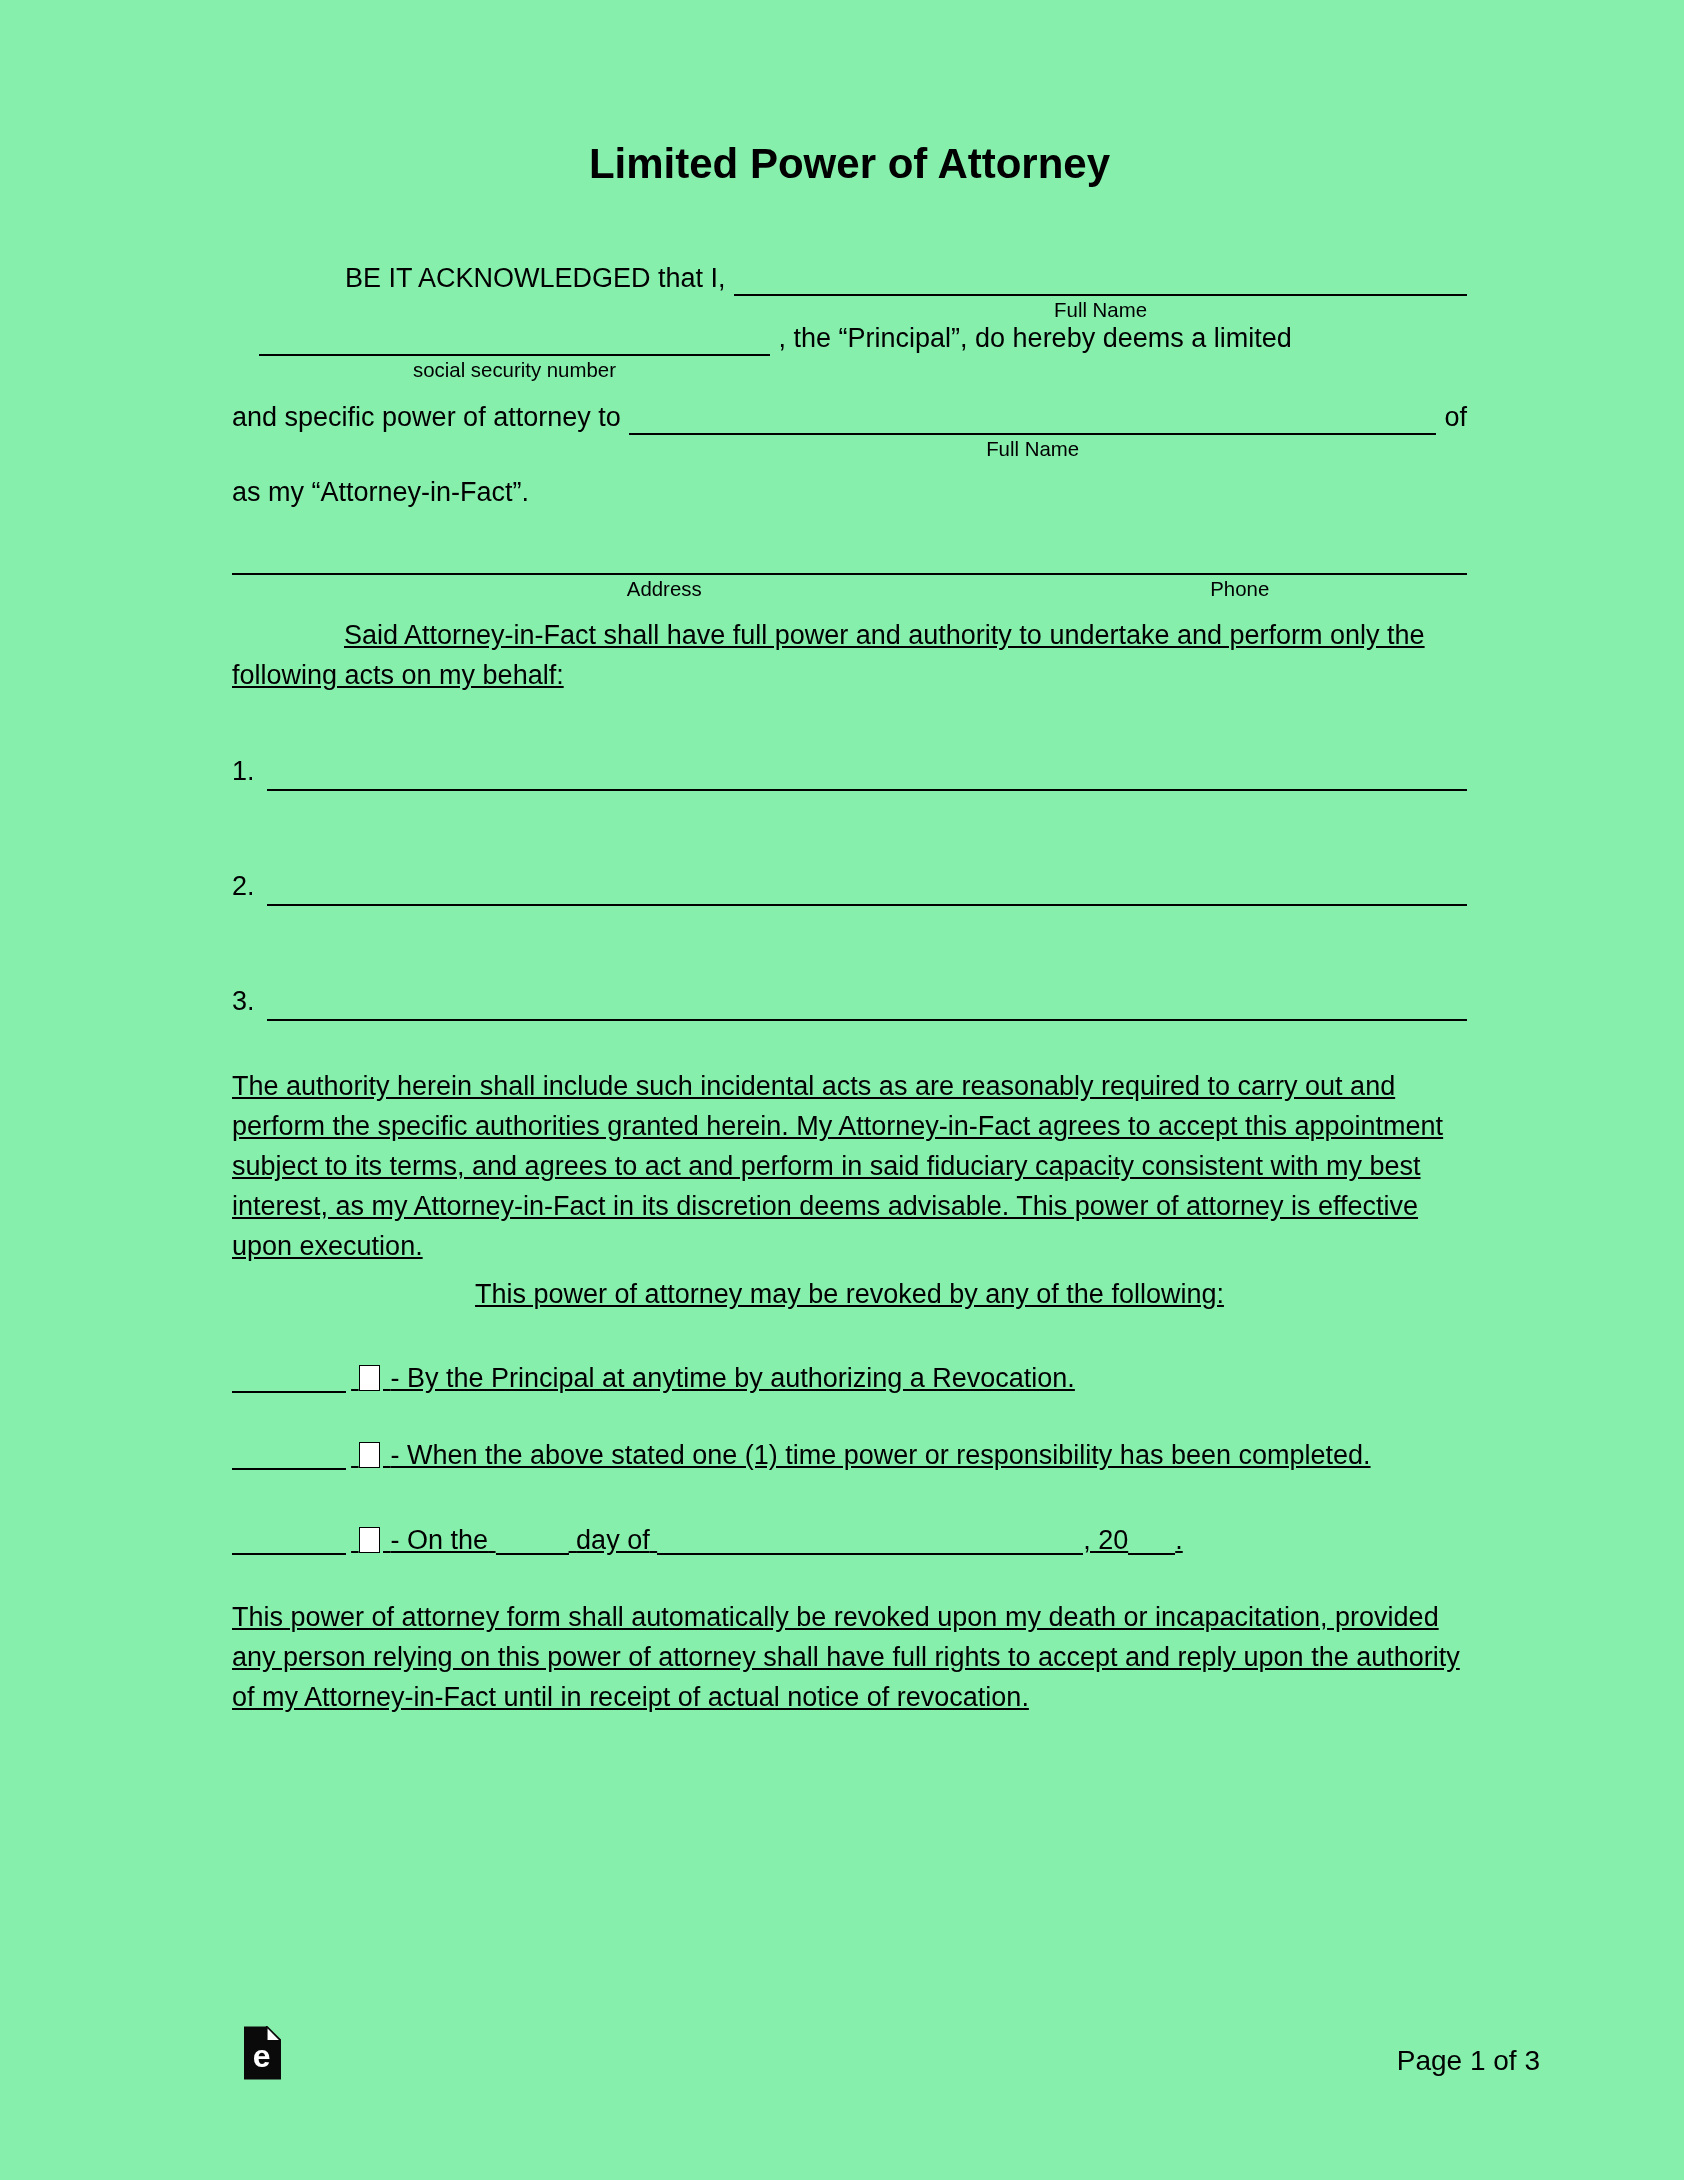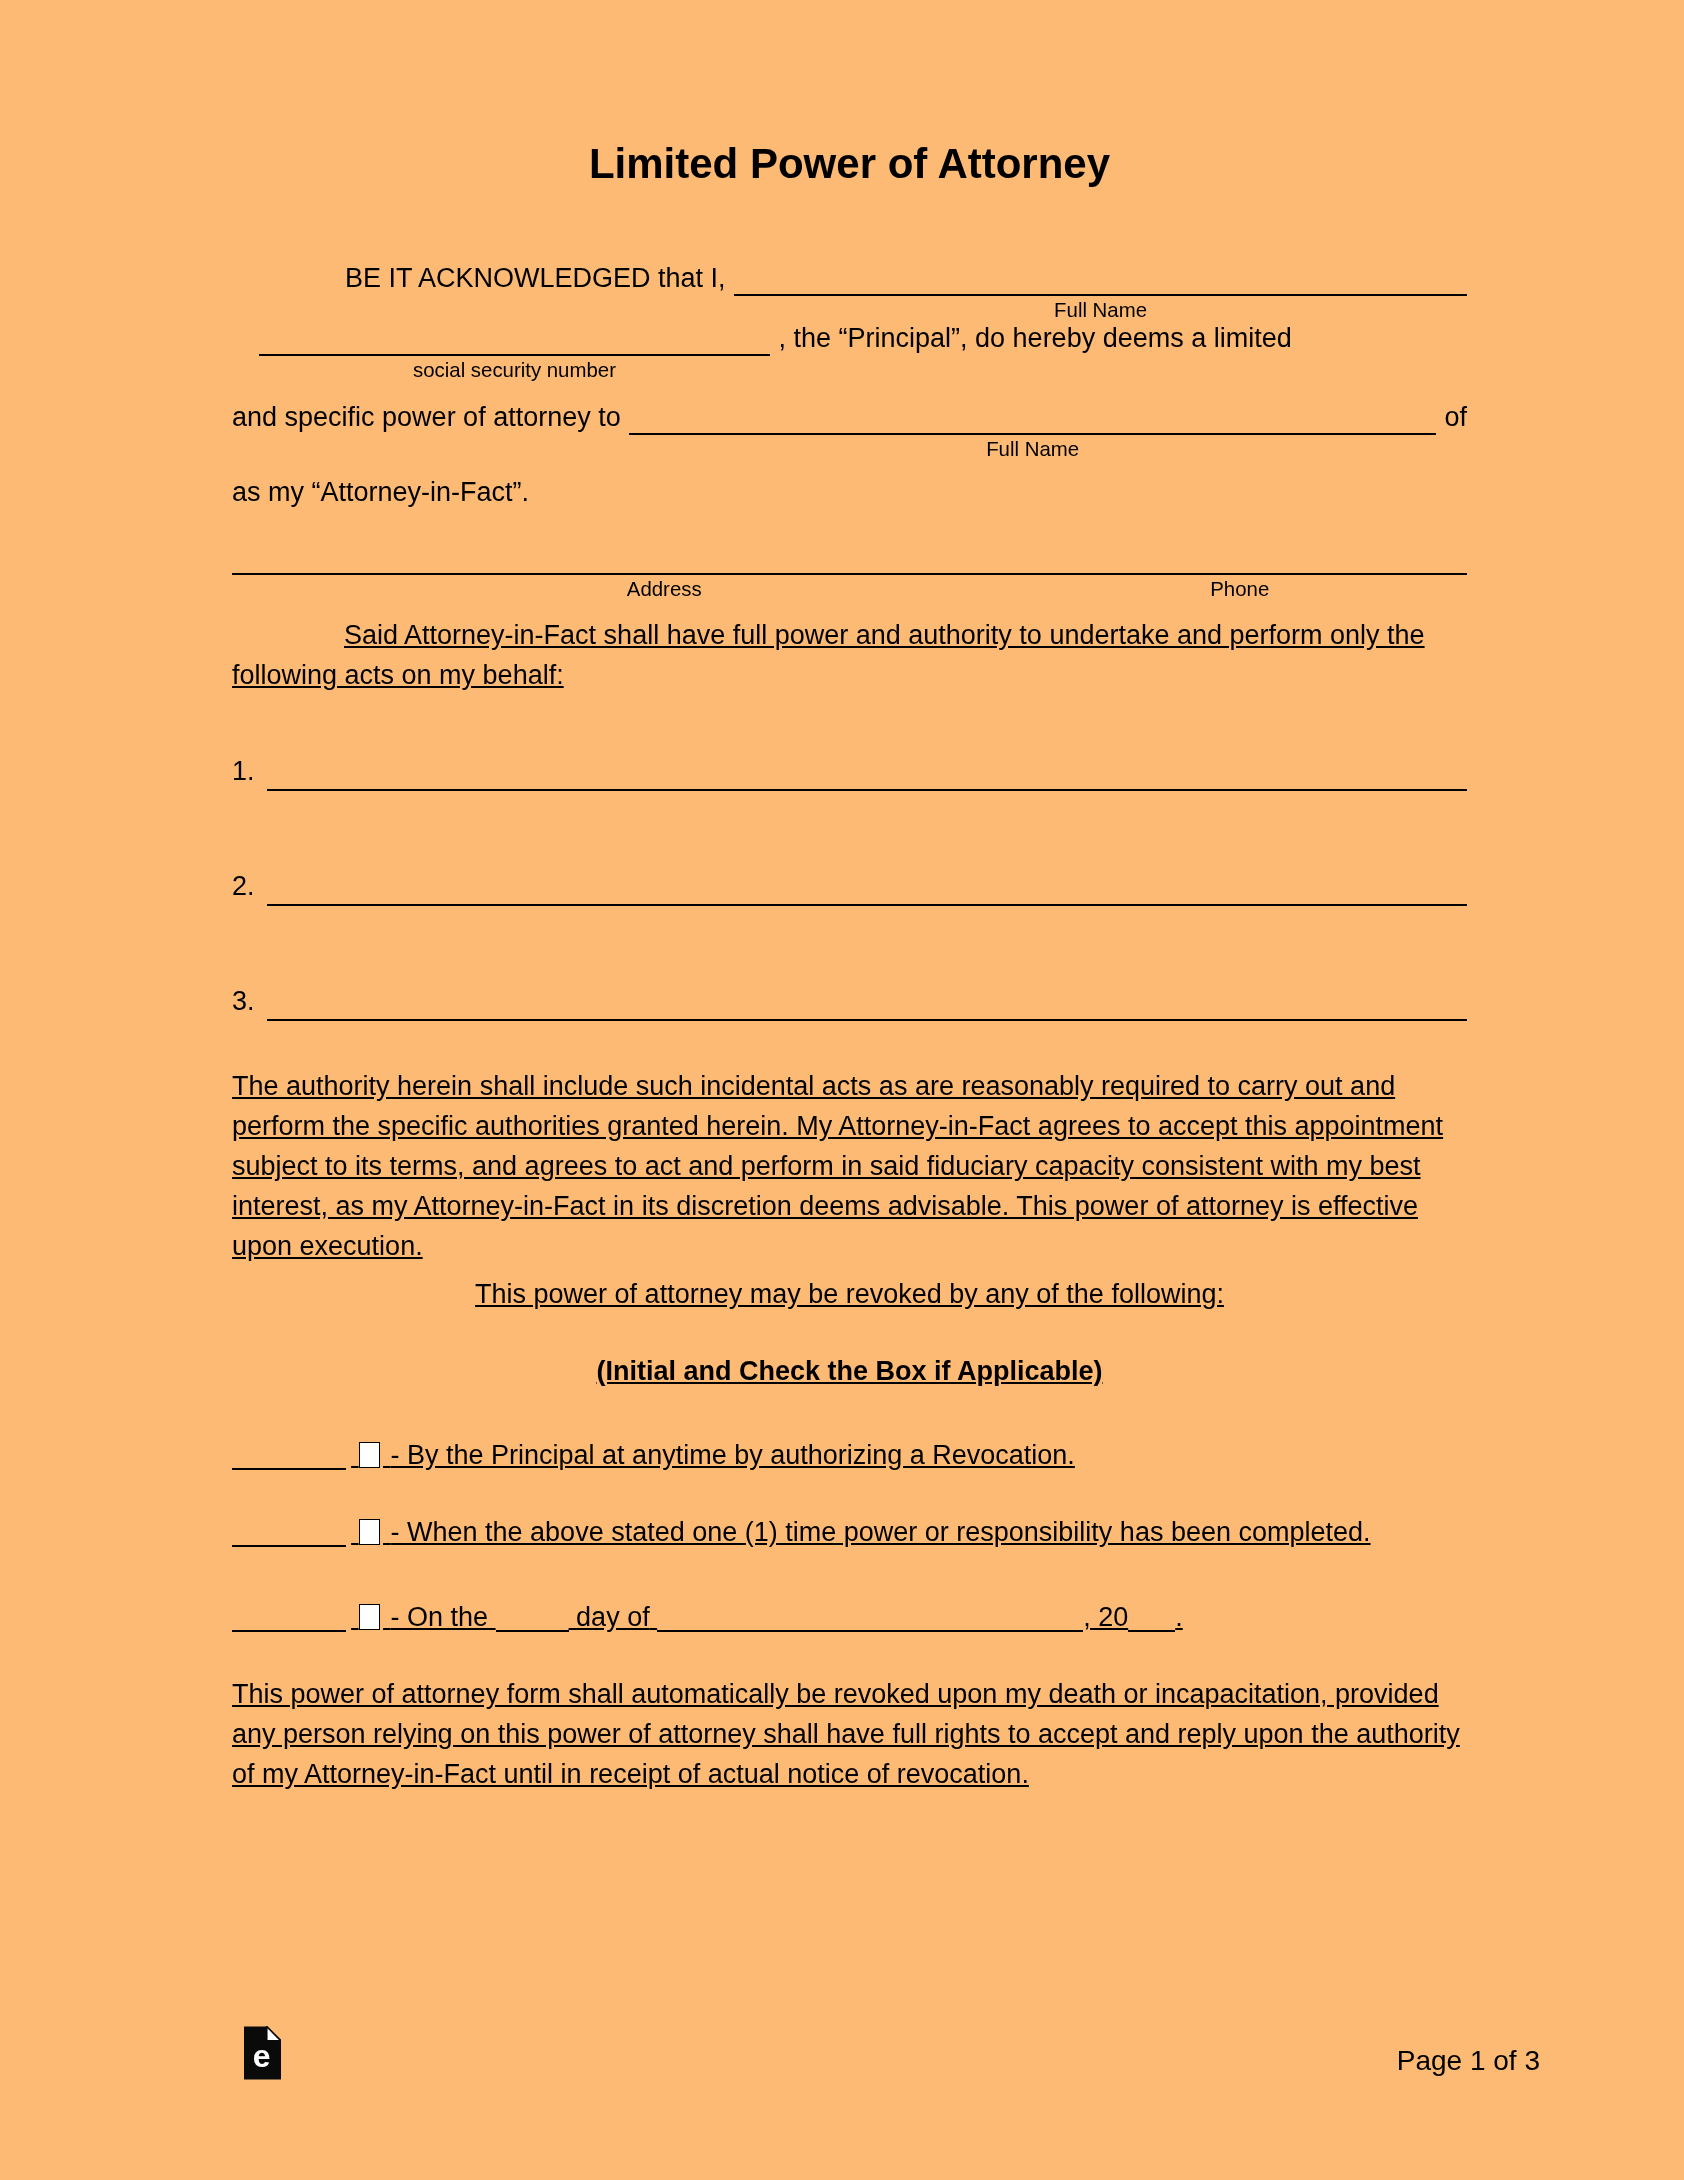--- a/index.html
+++ b/index.html
@@ -4,21 +4,21 @@
 <style>
   html, body {
     margin: 0;
     padding: 0;
     background: #ffffff;
   }
   .sheet {
     position: relative;
     width: 1685px;
     height: 2181px;
-    background: #fdba74;
+    background: #86efac;
     color: #000000;
     font-family: "Liberation Sans", "DejaVu Sans", sans-serif;
     font-size: 27px;
     line-height: 40px;
     overflow: hidden;
   }
   .content {
     position: absolute;
     left: 232px;
     width: 1235px;
@@ -193,21 +193,20 @@
       <div class="num-row">
         <span class="num">3.</span>
         <span class="blank grow"></span>
       </div>
     </div>
 
     <p class="para-incidental">The authority herein shall include such incidental acts as are reasonably required to carry out and perform the specific authorities granted herein. My Attorney-in-Fact agrees to accept this appointment subject to its terms, and agrees to act and perform in said fiduciary capacity consistent with my best interest, as my Attorney-in-Fact in its discretion deems advisable. This power of attorney is effective upon execution.</p>
 
     <p class="para-revoke-intro">This power of attorney may be revoked by any of the following:</p>
 
-    <p class="para-instruction">(Initial and Check the Box if Applicable)</p>
 
     <p class="opt opt-1"><span class="iblank init"></span> <span class="checkbox"></span> <span>- By the Principal at anytime by authorizing a Revocation.</span></p>
 
     <p class="opt opt-2"><span class="iblank init"></span> <span class="checkbox"></span> <span>- When the above stated one (1) time power or responsibility has been completed.</span></p>
 
     <p class="opt opt-3"><span class="iblank init"></span> <span class="checkbox"></span> <span>- On the</span> <span class="iblank day"></span> <span>day of</span> <span class="iblank month"></span><span>, 20</span><span class="iblank year"></span><span>.</span></p>
 
     <p class="para-closing">This power of attorney form shall automatically be revoked upon my death or incapacitation, provided any person relying on this power of attorney shall have full rights to accept and reply upon the authority of my Attorney-in-Fact until in receipt of actual notice of revocation.</p>
 
   </div>

